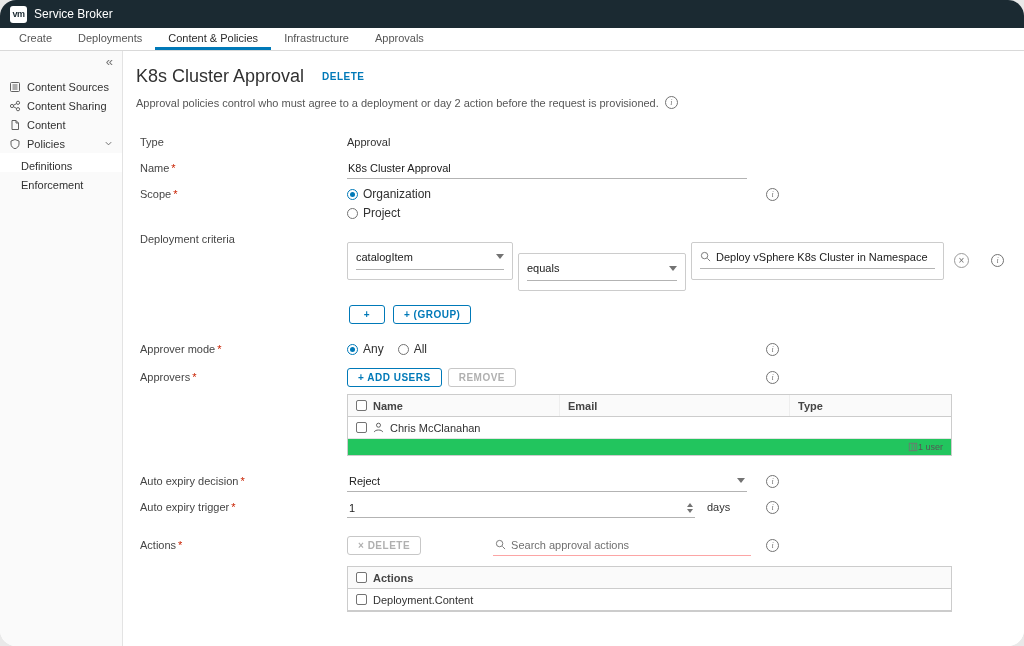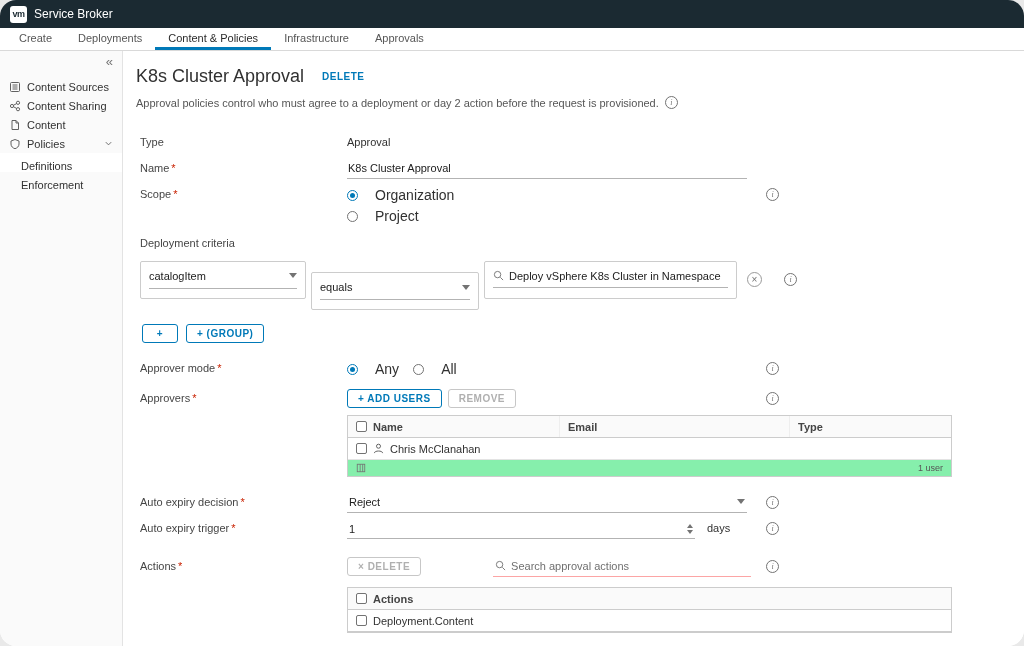--- a/index.html
+++ b/index.html
@@ -43,21 +43,21 @@
   .star { color:#c92100; margin-left:2px; }
   .fctrl { display:flex; align-items:flex-start; }
   .w432 { width:432px; }
   .static-val { font-size:11px; color:#313131; padding-top:3px; }
   .u-input { border:0; border-bottom:1px solid #b3b3b3; background:transparent; font-family:inherit; font-size:11px; color:#212121; height:20px; width:400px; outline:none; padding:0 1px 2px; }
   .t-area { width:400px; height:34px; border:1px solid #b3b3b3; border-radius:2px; font-family:inherit; font-size:11px; resize:vertical; outline:none; padding:3px 5px; }
 
   
   .radio-group-v { display:flex; flex-direction:column; gap:5px; padding-top:2px; }
   .radio-group-h { display:flex; gap:14px; padding-top:2px; }
-  .radio { display:flex; align-items:center; gap:17px; font-size:14px; color:#313131; cursor:pointer; }
+  .radio { display:flex; align-items:center; gap:5px; font-size:12px; color:#313131; cursor:pointer; }
   .rdot { width:11px; height:11px; border:1px solid #737373; border-radius:50%; position:relative; flex:none; background:#fff; }
   .rdot.on { border-color:#0079b8; }
   .rdot.on::after { content:""; position:absolute; inset:2px; border-radius:50%; background:#0079b8; }
   .cbox { width:11px; height:11px; border:1px solid #737373; border-radius:2px; background:#fff; flex:none; cursor:pointer; }
 
   
   .crit-row { display:flex; align-items:center; }
   .crit-box { border:1px solid #ccc; border-radius:2px; background:#fff; height:38px; padding:8px 8px 0; }
   .crit-inner { display:flex; align-items:center; justify-content:space-between; border-bottom:1px solid #b3b3b3; padding-bottom:6px; font-size:11px; color:#212121; cursor:pointer; }
   .caret-down { width:0; height:0; border-left:4px solid transparent; border-right:4px solid transparent; border-top:5px solid #737373; }
@@ -69,21 +69,21 @@
   .btn-outline { border:1px solid #0079b8; color:#0079b8; padding:3px 10px; }
   .btn-disabled { border:1px solid #c7c7c7; color:#b0b0b0; padding:3px 10px; cursor:default; background:#fff; }
 
   
   .dg { width:605px; border:1px solid #ccc; font-size:11px; margin-top:7px; background:#fff; }
   .dg-head { display:flex; background:#fafafa; border-bottom:1px solid #ccc; font-weight:bold; color:#454545; }
   .dg-row { display:flex; border-bottom:1px solid #e3e3e3; color:#313131; }
   .dg-cell { padding:4px 8px; display:flex; align-items:center; gap:6px; min-height:21px; }
   .dg-head .dg-cell { border-right:1px solid #eee; }
   .dg-head .dg-cell:last-child { border-right:none; }
-  .dg-foot { display:flex; align-items:center; justify-content:space-between; background:#86efac; padding:3px 8px; font-size:9px; color:#565656; }
+  .dg-foot { display:flex; align-items:center; justify-content:flex-end; background:#22c55e; padding:3px 8px; font-size:9px; color:#565656; }
   .col-name { width:212px; } .col-email { width:230px; } .col-type { flex:1; }
   .col-full { flex:1; }
 
   
   .u-select { display:flex; align-items:center; justify-content:space-between; border-bottom:1px solid #b3b3b3; width:400px; height:20px; font-size:11px; color:#212121; padding:0 2px 2px; cursor:pointer; }
 
   
   .num-wrap { display:flex; align-items:center; border-bottom:1px solid #b3b3b3; width:348px; height:20px; }
   .num-input { border:0; outline:none; flex:1; font-family:inherit; font-size:11px; color:#212121; padding:0 2px; background:transparent; }
   .spin { display:flex; flex-direction:column; gap:2px; padding-right:2px; cursor:pointer; }
@@ -210,21 +210,21 @@
               </label>
               <label class="radio">
                 <span class="rdot"></span>
                 <span>Project</span>
               </label>
             </div>
             <span class="info info-right">i</span>
           </div>
         </div>
 
-        <div class="frow" style="margin-bottom:0;flex-direction:column;">
+        <div class="frow" style="margin-bottom:0;">
           <div class="flabel"><span>Deployment criteria</span></div>
           <div style="display:flex; flex-direction:column;">
             <div class="crit-row">
               <div class="crit-box" style="width:166px;">
                 <div class="crit-inner">
                   <span>catalogItem</span>
                   <span class="caret-down"></span>
                 </div>
               </div>
               <div class="crit-box" style="width:168px; margin-left:5px;margin-top:23px;">

